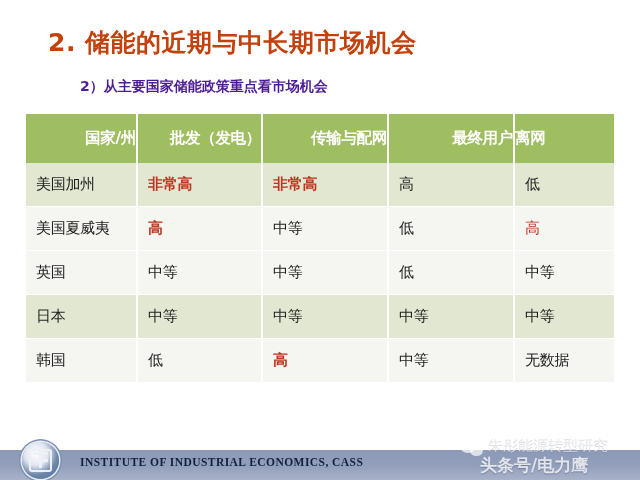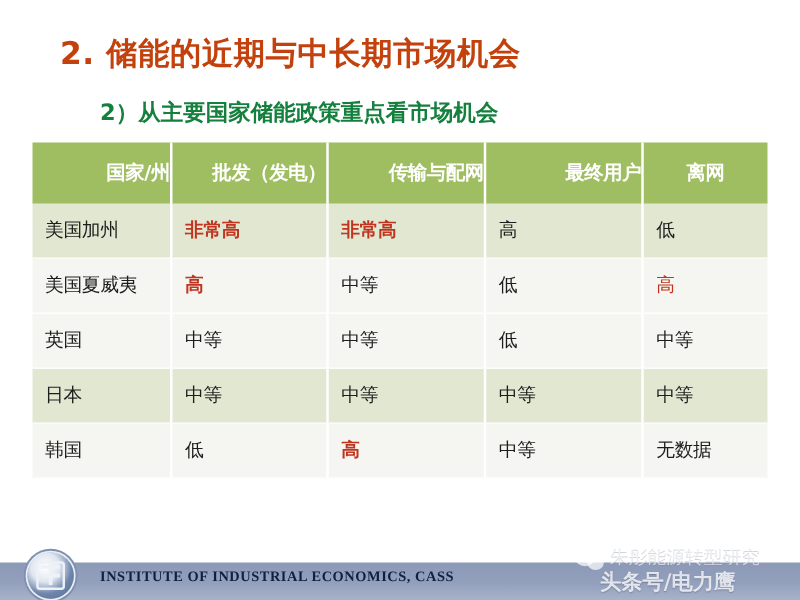--- a/index.html
+++ b/index.html
@@ -32,23 +32,23 @@
     font-weight: bold;
     color: #c2410c;
     letter-spacing: 0.5px;
     white-space: nowrap;
     font-family: "DejaVu Sans", "Liberation Sans", sans-serif;
   }
   .subtitle {
     position: absolute;
     left: 80px;
     top: 78px;
-    font-size: 18px;
-    font-weight: bold;
-    color: #15803d;
+    font-size: 14px;
+    font-weight: bold;
+    color: #4c1d95;
     white-space: nowrap;
     font-family: "DejaVu Sans", "Liberation Sans", sans-serif;
     text-align: right;
   }
 
   
   .table-wrap {
     position: absolute;
     left: 26px;
     top: 114px;
@@ -74,21 +74,21 @@
     text-align: right;
     padding: 0 0 0 10px;
     border-right: 2px solid #ffffff;
     font-family: "DejaVu Sans", "Liberation Sans", sans-serif;
     white-space: nowrap;
     vertical-align: middle;
     letter-spacing: -0.3px;
   }
   table.matrix th:last-child {
     border-right: none;
-    text-align: center;
+    text-align: left;
     padding-left: 0;
   }
 
   table.matrix td {
     height: 43px;
     font-size: 15px;
     padding: 0 0 0 10px;
     border-right: 2px solid #ffffff;
     border-bottom: 1px solid #ffffff;
     color: #1d1d1d;

